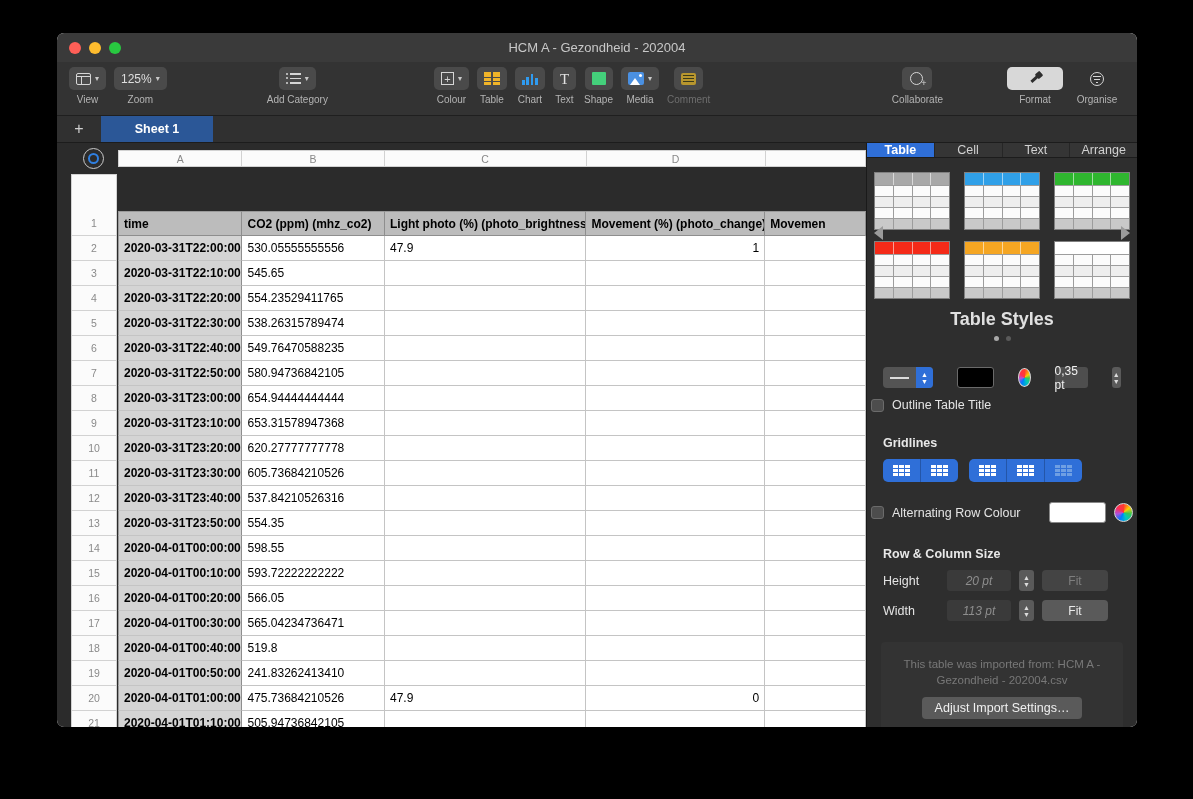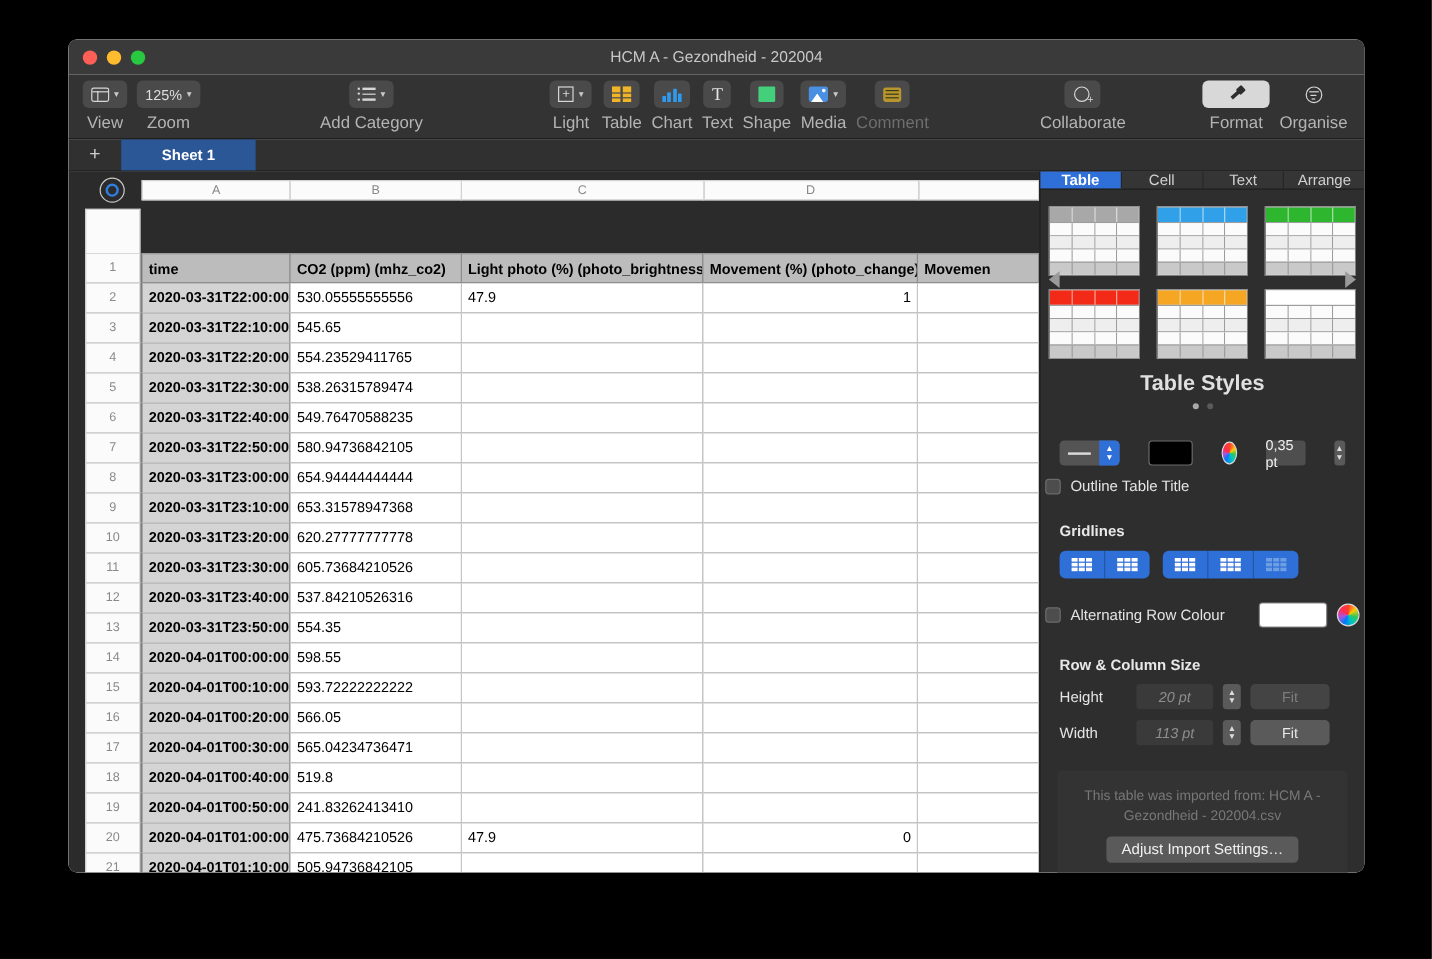--- a/index.html
+++ b/index.html
@@ -59,21 +59,21 @@
     border-radius: 5px;
     display: flex; align-items: center; justify-content: center;
     gap: 4px;
     padding: 0 7px;
     color: #dedede;
     font-size: 12px;
   }
   .tb-btn.plain { background: transparent; }
   .tb-btn.active { background: #d8d8d8; }
   .tb-label {
-    font-size: 14px; color: #b4b4b4; margin-top: 4px;
+    font-size: 10px; color: #b4b4b4; margin-top: 4px;
     white-space: nowrap;
   }
   .tb-label.dim { color: #6e6e6e; }
   .chev { font-size: 8px; color: #c9c9c9; }
   .sep-flex { flex: 1; }
 
   
   .ic { display: inline-block; }
   .ic-view { width: 15px; height: 12px; border: 1.4px solid #d6d6d6; border-radius: 2px; position: relative; }
   .ic-view::before { content:""; position: absolute; left: 0; top: 2.6px; width: 4.4px; bottom: 0; border-top: 1.4px solid #d6d6d6; border-right: 1.4px solid #d6d6d6; }
@@ -370,21 +370,21 @@
         <div class="tb-label">Add Category</div>
       </div>
     </div>
 
     <div class="tb-group" style="margin-left:98px;">
       <div class="tb-item">
         <div class="tb-btn">
           <span class="ic ic-insert"></span>
           <span class="chev">▾</span>
         </div>
-        <div class="tb-label">Light</div>
+        <div class="tb-label">Colour</div>
       </div>
       <div class="tb-item">
         <div class="tb-btn">
             <span class="ic ic-table">
               <s></s>
               <s></s>
               <s></s>
               <s></s>
               <s></s>
               <s></s>

